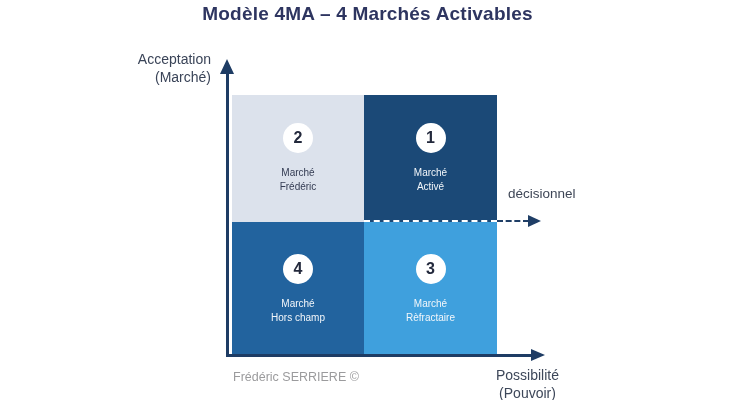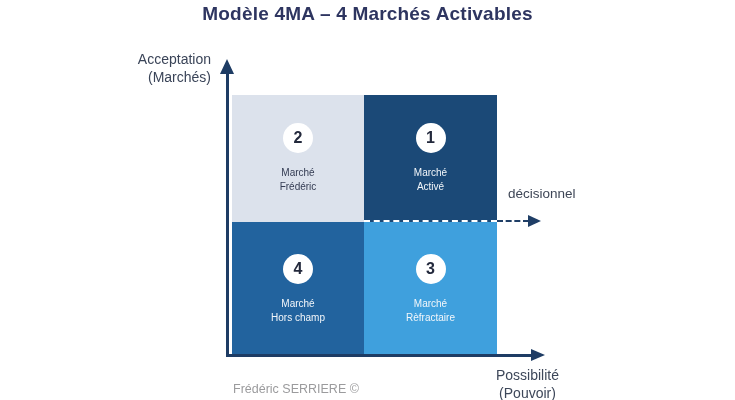--- a/index.html
+++ b/index.html
@@ -57,33 +57,33 @@
   .dash-head{
     position:absolute;left:528px;top:215px;width:0;height:0;
     border-top:6px solid transparent;border-bottom:6px solid transparent;
     border-left:13px solid #1f3e66;
   }
   .annotation{
     position:absolute;left:508px;top:166px;width:130px;
     font-size:13.5px;color:#3e4656;line-height:1.38;
   }
   .attribution{
-    position:absolute;left:233px;top:370px;font-size:12.5px;color:#9b9b9d;margin-top:12px;
+    position:absolute;left:233px;top:370px;font-size:12.5px;color:#9b9b9d;
   }
 </style>
 </head>
 <body>
 
 <div id="stage">
 
   <div class="title">Modèle 4MA – 4 Marchés Activables</div>
 
   <div class="y-axis-label">
     <span>Acceptation</span><br>
-    <span>(Marchés)</span>
+    <span>(Marché)</span>
   </div>
   <div class="y-axis-head"></div>
   <div class="y-axis-line"></div>
 
   <div class="matrix">
     <div class="quad tl">
       <div class="num-circle">2</div>
       <div class="quad-label">
         <span>Marché</span>
         <span>Frédéric</span>

